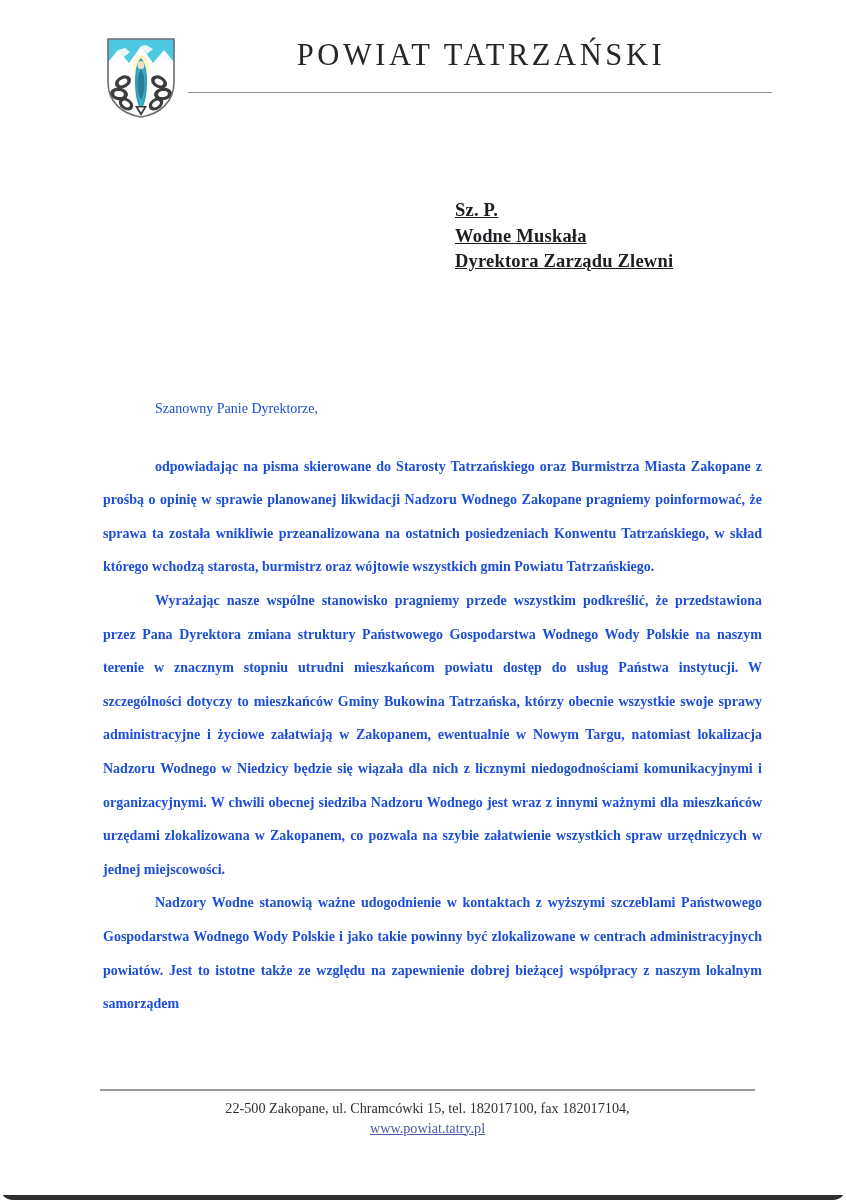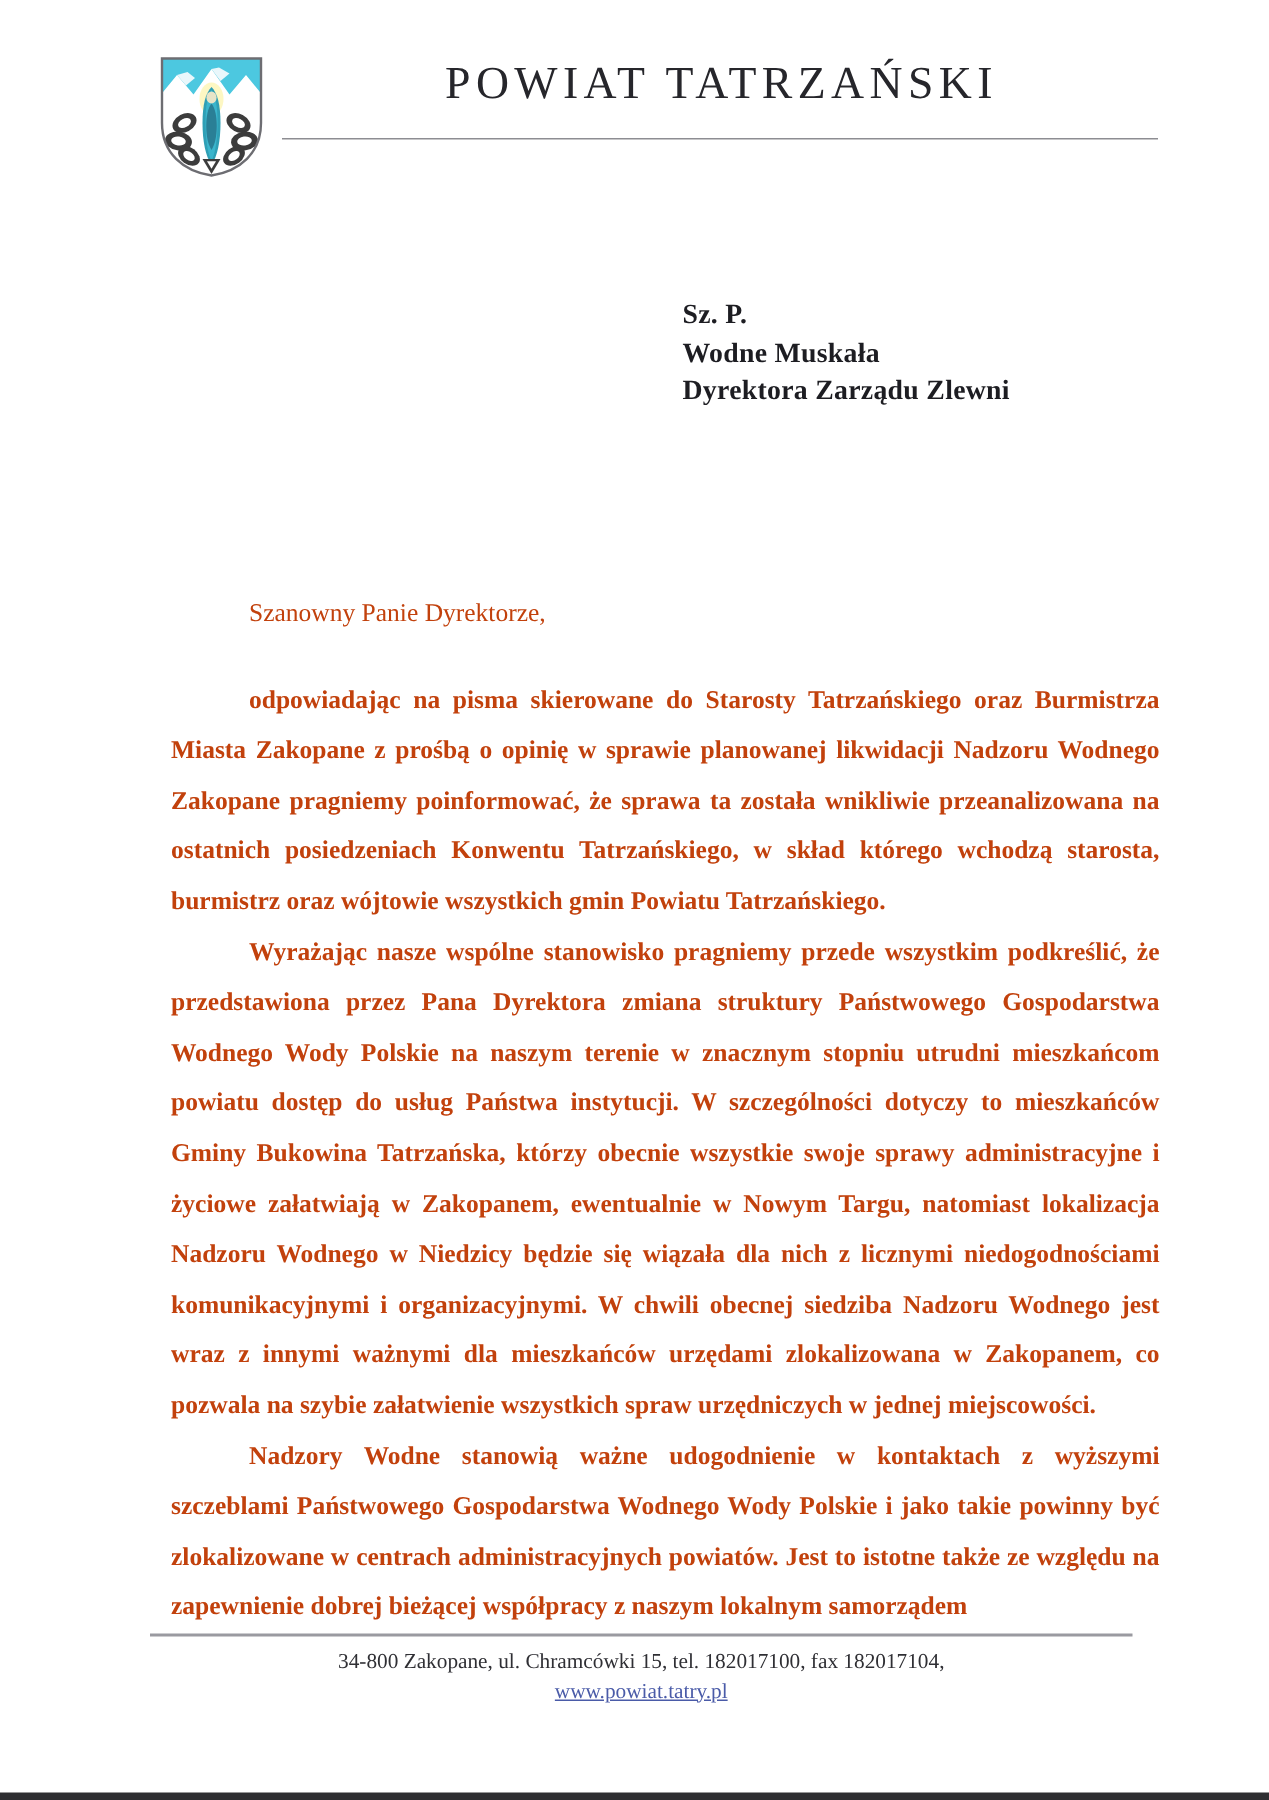--- a/index.html
+++ b/index.html
@@ -12,20 +12,21 @@
   .page {
     position: relative;
     width: 846px;
     height: 1200px;
     margin: 0 auto;
     background: #ffffff;
     font-family: "Liberation Serif", "DejaVu Serif", serif;
     color: #2b2b2b;
     overflow: hidden;
     box-sizing: border-box;
+    border-radius: 13px;
   }
 
   
   .letterhead {
     position: absolute;
     left: 0;
     top: 0;
     width: 846px;
     height: 118px;
   }
@@ -79,31 +80,31 @@
   .addressee {
     position: absolute;
     left: 455px;
     top: 198px;
     font-weight: bold;
     font-size: 18.5px;
     line-height: 25.5px;
     color: #1d1d22;
     letter-spacing: .2px;
   }
-  .addressee div { white-space: nowrap; }
+  .addressee div { white-space: nowrap; text-decoration: underline; }
 
   
   .body-block {
     position: absolute;
-    left: 114px;
+    left: 103px;
     top: 392px;
     width: 659px;
-    font-size: 17px;
+    font-size: 14px;
     line-height: 33.6px;
-    color: #c2410c;
+    color: #1d4ed8;
   }
 
   .salutation {
     text-indent: 52px;
     margin: 0 0 24px 0;
     text-align: left;
   }
 
   .para {
     margin: 0;
@@ -231,20 +232,20 @@
     <p class="para">odpowiadając na pisma skierowane do Starosty Tatrzańskiego oraz Burmistrza Miasta Zakopane z prośbą o opinię w sprawie planowanej likwidacji Nadzoru Wodnego Zakopane pragniemy poinformować, że sprawa ta została wnikliwie przeanalizowana na ostatnich posiedzeniach Konwentu Tatrzańskiego, w skład którego wchodzą starosta, burmistrz oraz wójtowie wszystkich gmin Powiatu Tatrzańskiego.</p>
 
     <p class="para">Wyrażając nasze wspólne stanowisko pragniemy przede wszystkim podkreślić, że przedstawiona przez Pana Dyrektora zmiana struktury Państwowego Gospodarstwa Wodnego Wody Polskie na naszym terenie w znacznym stopniu utrudni mieszkańcom powiatu dostęp do usług Państwa instytucji. W szczególności dotyczy to mieszkańców Gminy Bukowina Tatrzańska, którzy obecnie wszystkie swoje sprawy administracyjne i życiowe załatwiają w Zakopanem, ewentualnie w Nowym Targu, natomiast lokalizacja Nadzoru Wodnego w Niedzicy będzie się wiązała dla nich z licznymi niedogodnościami komunikacyjnymi i organizacyjnymi. W chwili obecnej siedziba Nadzoru Wodnego jest wraz z innymi ważnymi dla mieszkańców urzędami zlokalizowana w Zakopanem, co pozwala na szybie załatwienie wszystkich spraw urzędniczych w jednej miejscowości.</p>
 
     <p class="para">Nadzory Wodne stanowią ważne udogodnienie w kontaktach z wyższymi szczeblami Państwowego Gospodarstwa Wodnego Wody Polskie i jako takie powinny być zlokalizowane w centrach administracyjnych powiatów. Jest to istotne także ze względu na zapewnienie dobrej bieżącej współpracy z naszym lokalnym samorządem</p>
   </div>
 
   <div class="foot-rule"></div>
 
   <div class="footer">
-    <div>34-800 Zakopane, ul. Chramcówki 15, tel. 182017100, fax 182017104,</div>
+    <div>22-500 Zakopane, ul. Chramcówki 15, tel. 182017100, fax 182017104,</div>
     <div>
       <span class="lnk lnk-web">www.powiat.tatry.pl</span>
     </div>
   </div>
 
   <div class="bottom-bar"></div>
 </div>
 
 </body></html>

